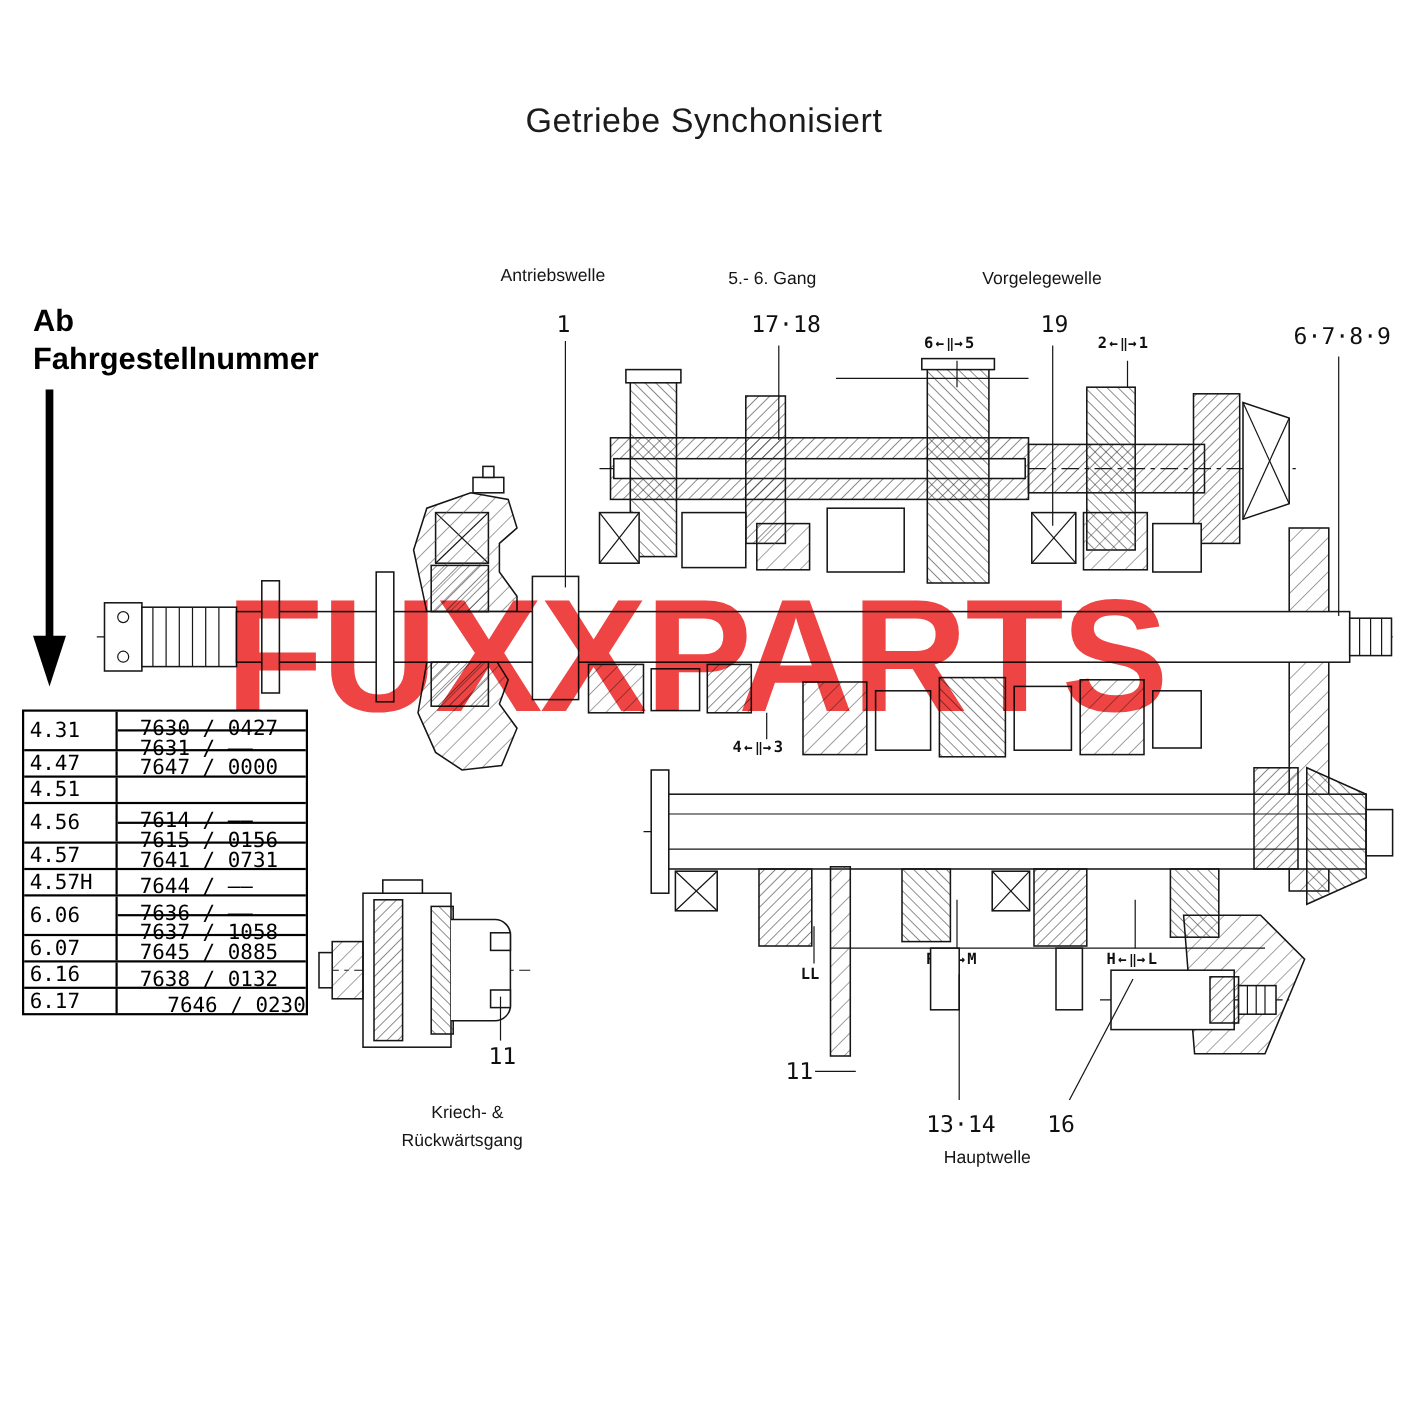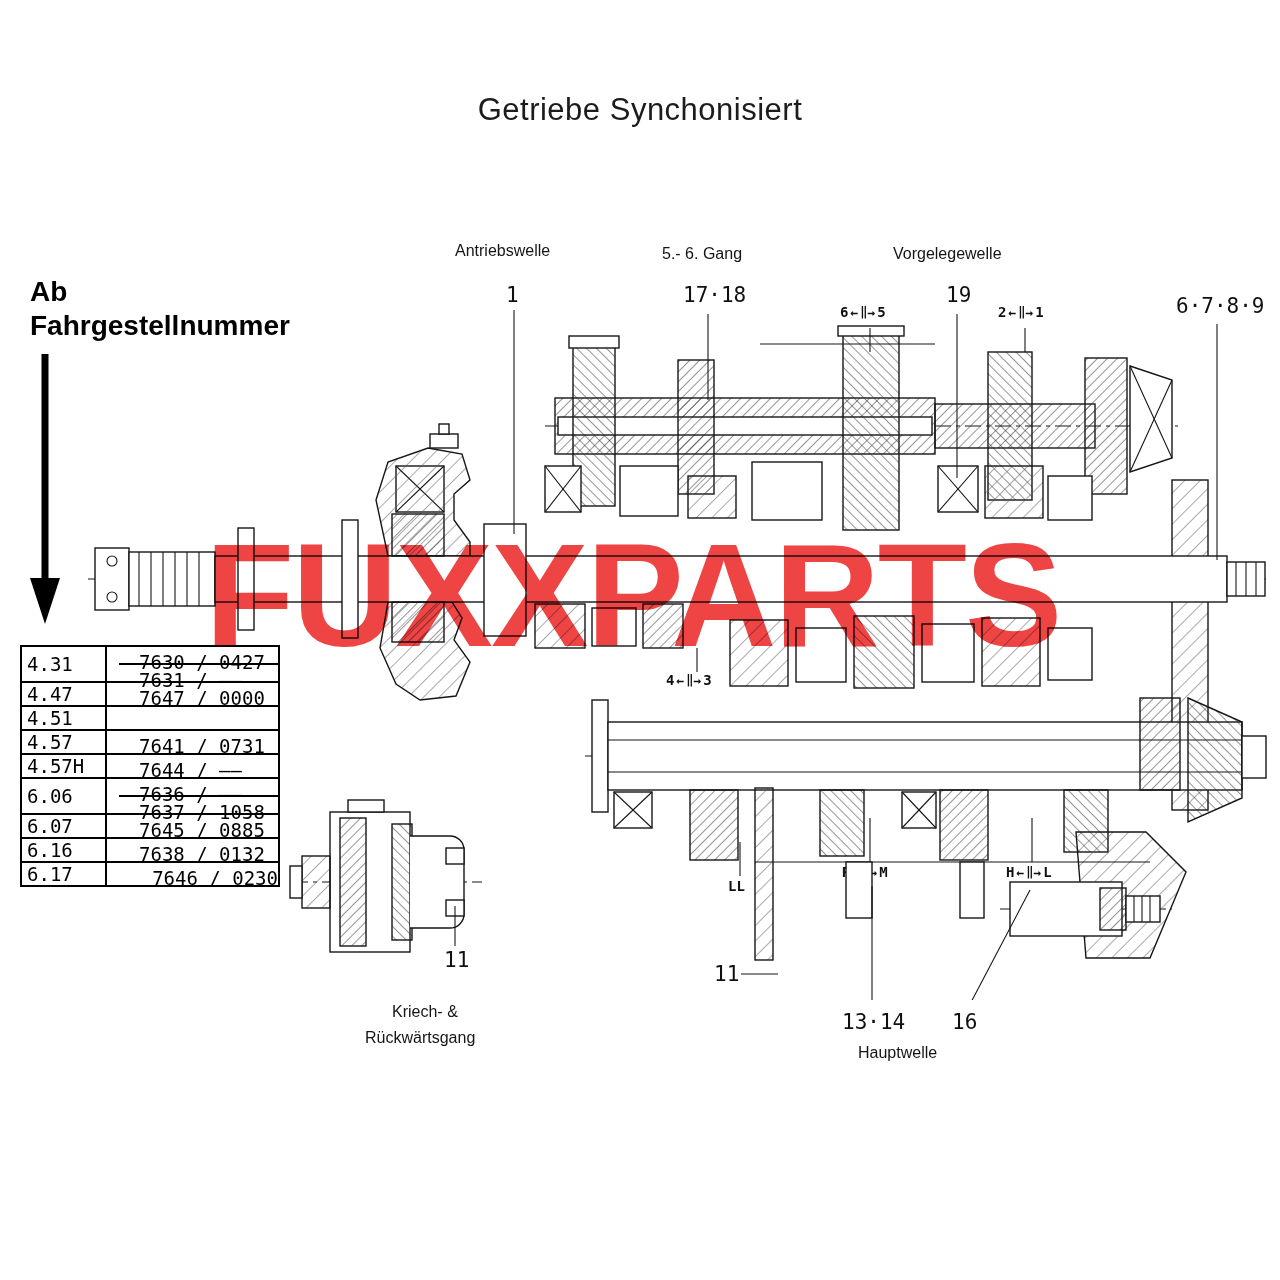--- a/index.html
+++ b/index.html
@@ -22,21 +22,21 @@
   }
   .sm-arrow{font-size:13px;}
   .sm-bar{font-size:12px;letter-spacing:-2px;}
   
   .ptable{
     position:absolute;left:20px;top:645px;width:256px;
     border:2px solid #000;background:#fff;
     font-family:"DejaVu Sans Mono","Liberation Mono",monospace;font-size:19px;color:#000;
     z-index:4;
   }
-  .trow{display:flex;border-bottom:2px solid #000;gap:12px;}
+  .trow{display:flex;border-bottom:2px solid #000;}
   .trow:last-child{border-bottom:none;text-align:right;}
   .ratio{width:78px;border-right:2px solid #000;display:flex;align-items:center;padding-left:5px;}
   .parts{flex:1;}
   .pline{height:16px;line-height:30px;padding-left:20px;white-space:nowrap;}
   .pline + .pline{border-top:2px solid #000;}
   
   .big-arrow{position:absolute;left:28px;top:352px;z-index:3;}
   
   .drawing{position:absolute;left:80px;top:300px;z-index:1;}
   .drawing line,.drawing rect,.drawing polygon,.drawing polyline,.drawing circle,.drawing path{
@@ -302,20 +302,27 @@
   <div class="trow">
     <div class="ratio">4.47</div>
     <div class="parts">
       <div class="pline">7647 / 0000</div>
     </div>
   </div>
   <div class="trow">
     <div class="ratio">4.51</div>
   </div>
   <div class="trow">
+    <div class="ratio">4.56</div>
+    <div class="parts">
+      <div class="pline">7614 / ——</div>
+      <div class="pline">7615 / 0156</div>
+    </div>
+  </div>
+  <div class="trow">
     <div class="ratio">4.57</div>
     <div class="parts">
       <div class="pline">7641 / 0731</div>
     </div>
   </div>
   <div class="trow">
     <div class="ratio">4.57H</div>
     <div class="parts">
       <div class="pline">7644 / ——</div>
     </div>

